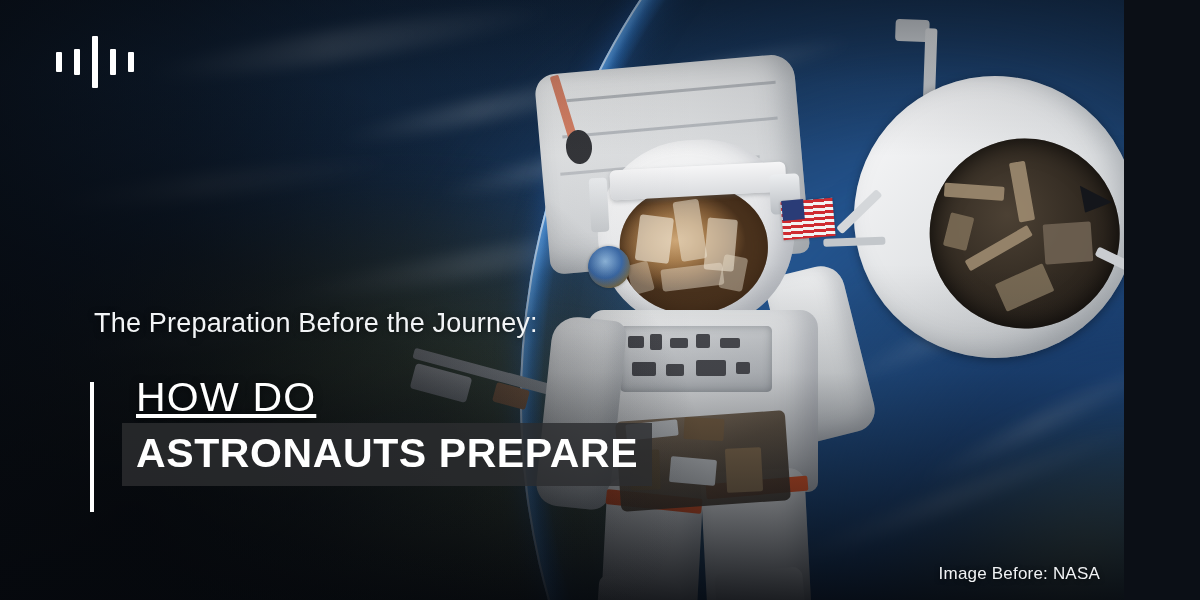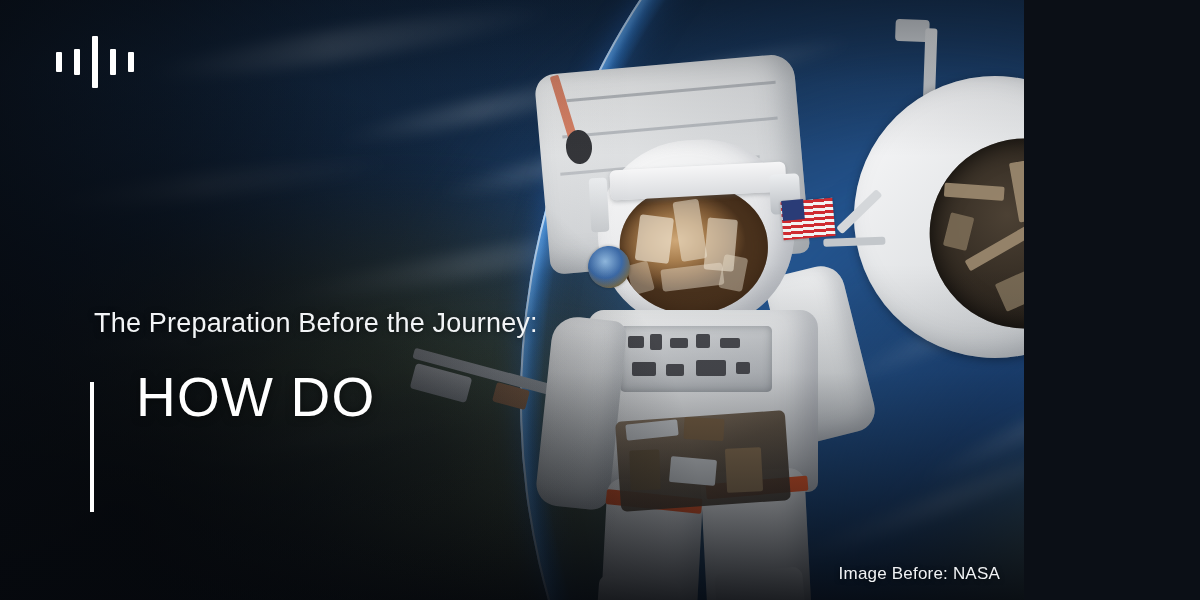--- a/index.html
+++ b/index.html
@@ -8,21 +8,21 @@
     padding: 0;
     background: #0b0f16;
   }
   body {
     font-family: "Liberation Sans", sans-serif;
     -webkit-font-smoothing: antialiased;
   }
 
   .banner {
     position: relative;
-    width: 1024px;
+    width: 1124px;
     height: 600px;
     overflow: hidden;
     background: #0a1422;
     user-select: none;
   }
 
   
   .bg { position: absolute; inset: 0; overflow: hidden; }
 
   
@@ -448,25 +448,26 @@
     width: 4px; height: 130px;
     background: #ffffff;
   }
 
   .headline {
     position: absolute;
     left: 136px; top: 372px;
     width: 620px;
   }
   .hl-line {
-    font-size: 55px;
+    font-size: 41px;
     line-height: 51px;
     color: #ffffff;
     letter-spacing: 1.2px;
     white-space: nowrap;
+    text-decoration: underline;
   }
   .hl-light {
     font-weight: 300;
     text-shadow: 0 1px 8px rgba(0,0,0,.5);
   }
   .hl-bold-wrap { line-height: 0; }
   .hl-bold {
     display: inline-block;
     font-size: 41px;
     line-height: 51px;
@@ -611,17 +612,20 @@
     <div class="logo-bar lb4"></div>
     <div class="logo-bar lb5"></div>
   </div>
 
   <div class="kicker">The Preparation Before the Journey:</div>
 
   <div class="accent-bar"></div>
 
   <div class="headline">
     <div class="hl-line hl-light">HOW DO</div>
+    <div class="hl-bold-wrap">
+      <span class="hl-bold">ASTRONAUTS PREPARE</span>
+    </div>
   </div>
 
   <div class="credit">Image Before: NASA</div>
 
 </div>
 
 </body></html>

